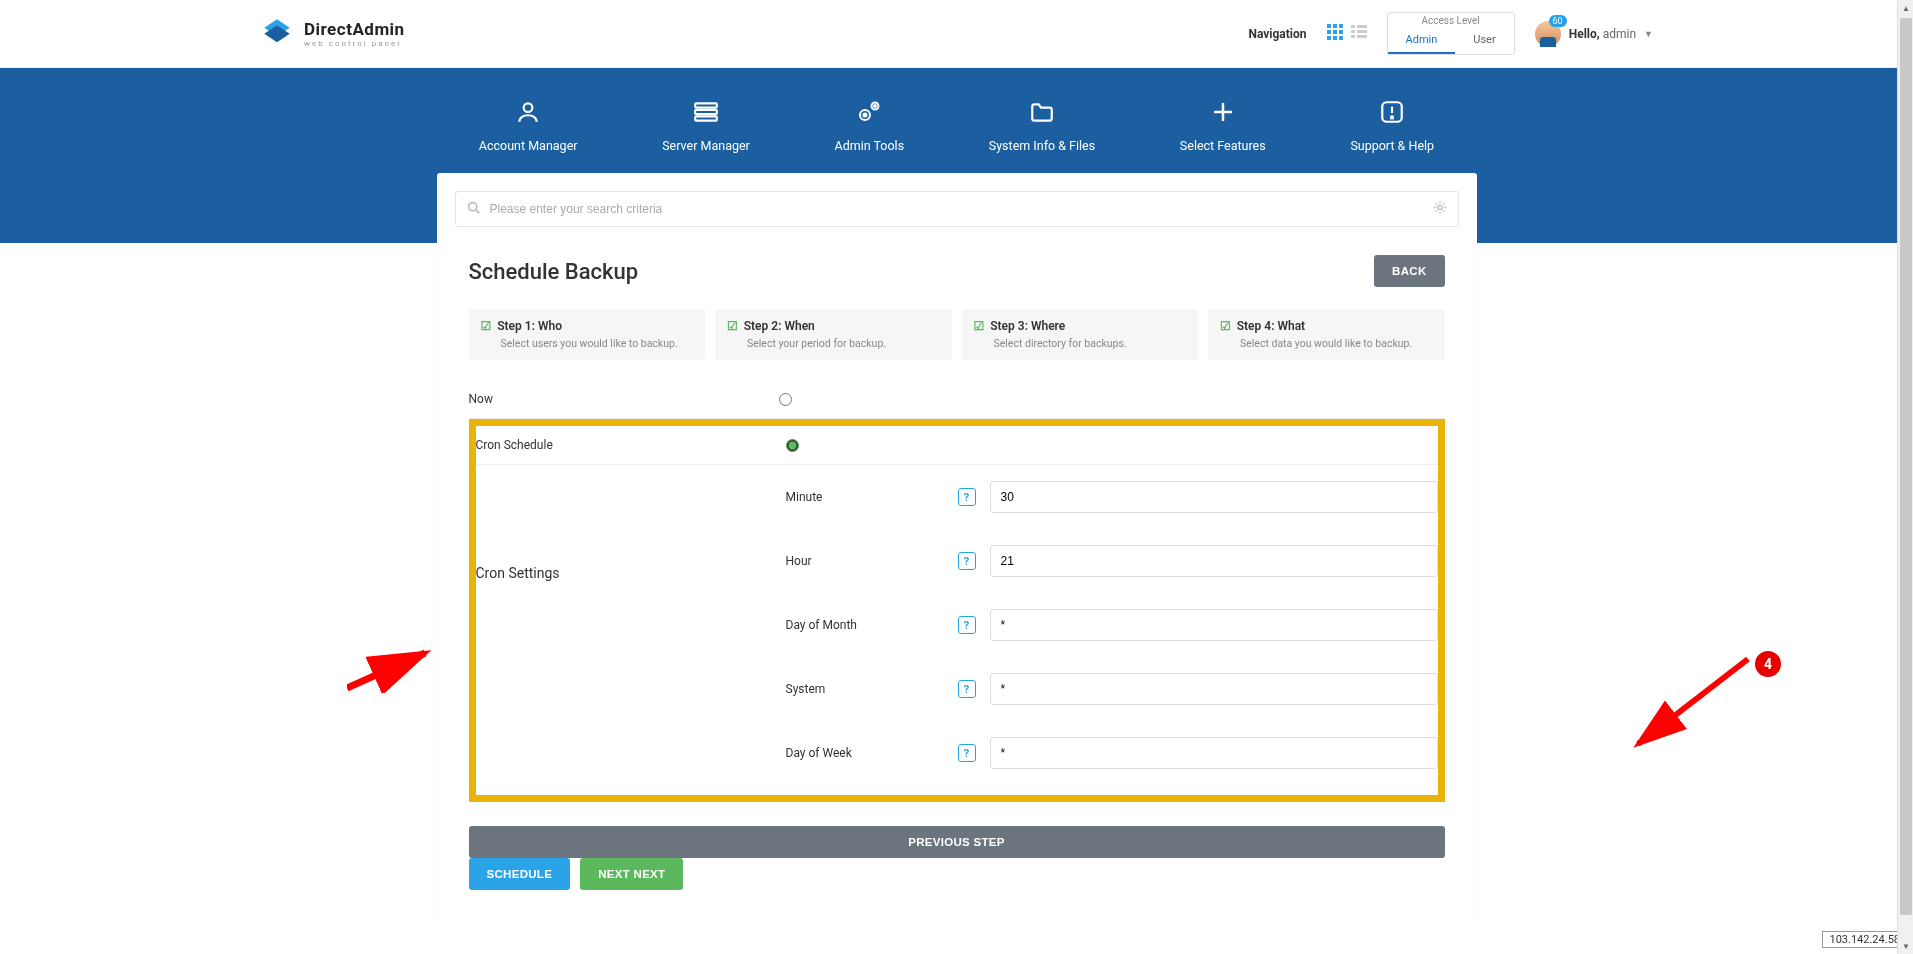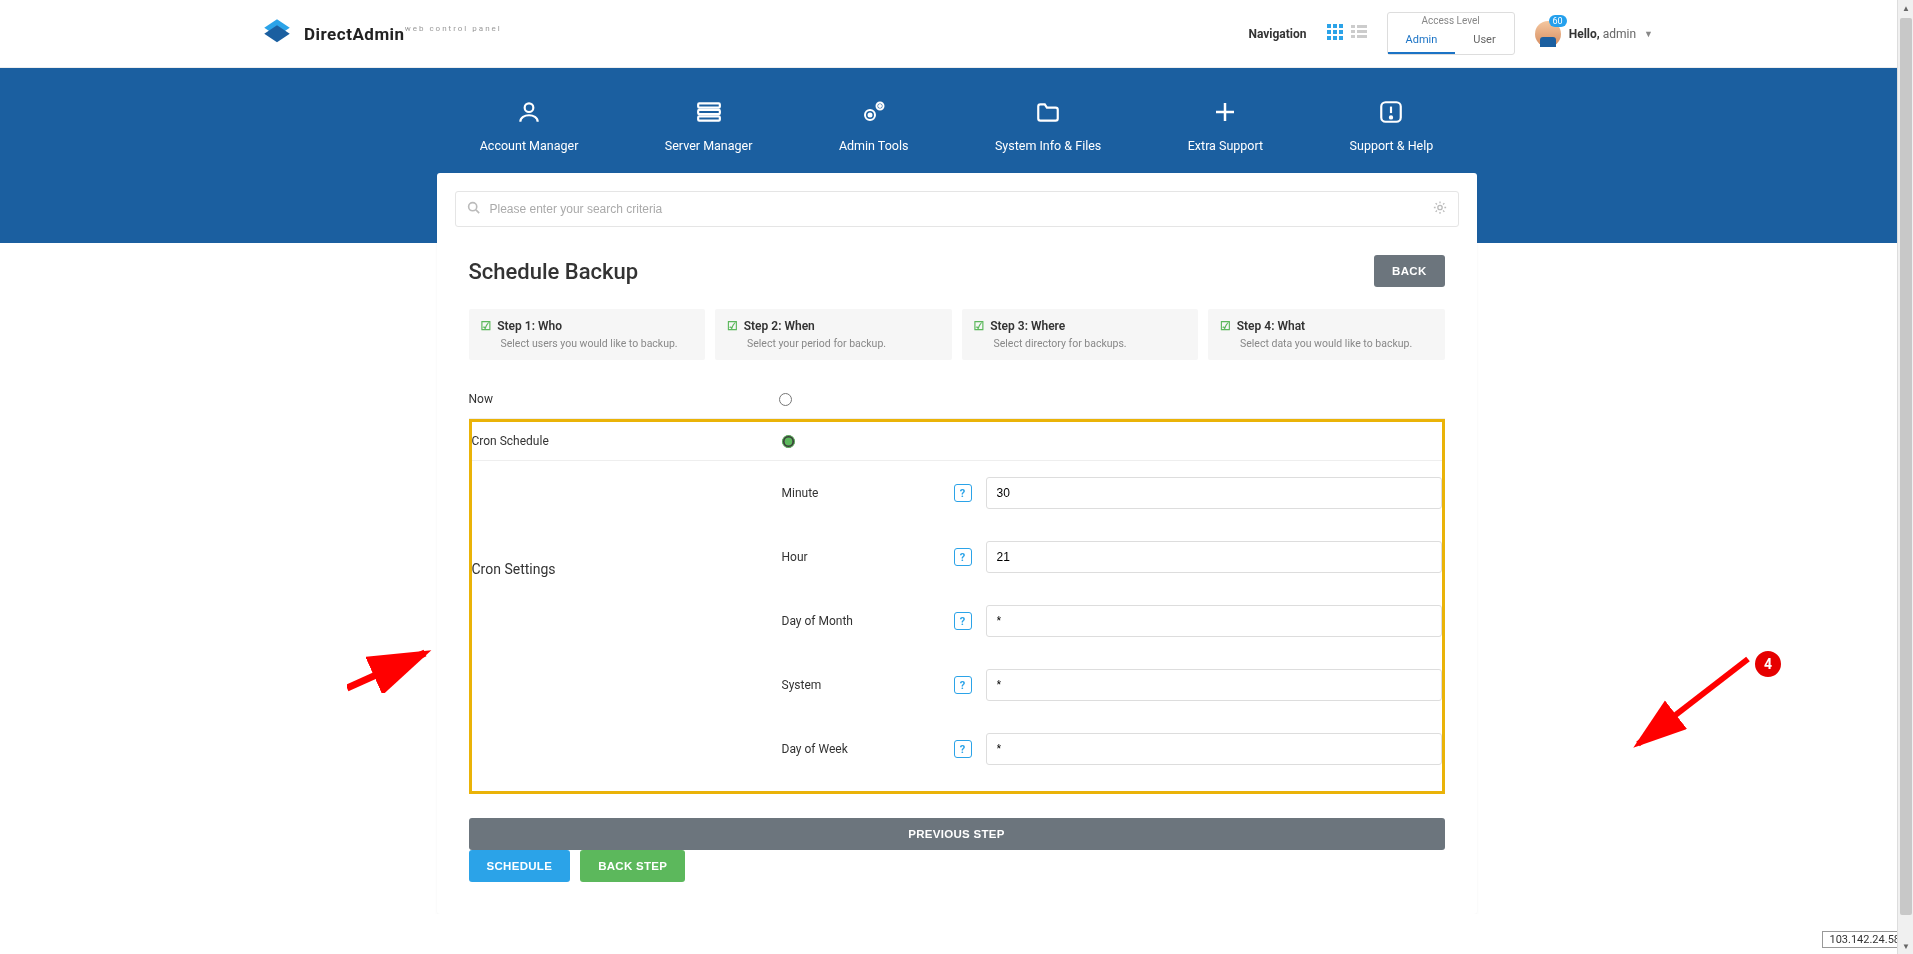--- a/index.html
+++ b/index.html
@@ -1,21 +1,21 @@
 <!DOCTYPE html>
 <html><head>
 <meta charset="utf-8">
 <style>
 * { box-sizing: border-box; margin: 0; padding: 0; }
 body { font-family: -apple-system, BlinkMacSystemFont, "Segoe UI", Roboto, Arial, sans-serif; background: #fff; color: #333; font-size: 13px; }
 .topbar { display: flex; align-items: center; padding: 12px 0; border-bottom: 1px solid #eee; position: relative; }
 .topbar-inner { width: 100%; display: flex; align-items: center; }
 .logo-area { display: flex; align-items: center; margin-left: 260px; gap: 10px; }
 .logo-icon svg { width: 34px; height: 34px; }
-.logo-text { display: flex; flex-direction: row; justify-content: flex-end; }
+.logo-text { display: flex; flex-direction: column; justify-content: flex-end; }
 .logo-title { font-weight: 700; font-size: 17px; color: #222; letter-spacing: 0.5px; }
 .logo-sub { font-size: 8px; letter-spacing: 2px; color: #999; text-transform: lowercase; }
 .nav-right { margin-left: auto; display: flex; align-items: center; gap: 20px; margin-right: 260px; }
 .nav-label { font-weight: 700; font-size: 12px; }
 .nav-icons { display: flex; gap: 8px; }
 .grid-icon { display: inline-block; }
 .access-level { border: 1px solid #ddd; border-radius: 3px; position: relative; display: flex; padding-top: 14px; }
 .access-level-label { position: absolute; top: 2px; left: 50%; transform: translateX(-50%); font-size: 10px; color: #888; }
 .access-tab { padding: 6px 18px; font-size: 11px; color: #666; cursor: pointer; }
 .access-tab.active { color: #1b73c5; border-bottom: 2px solid #1b73c5; }
@@ -45,21 +45,21 @@
 .btn-green { background: #5cb85c; color: #fff; }
 .steps { display: flex; gap: 10px; padding: 0 14px 20px; }
 .step { flex: 1; background: #f6f6f6; border-radius: 2px; padding: 10px 12px; }
 .step-title { display: flex; align-items: center; gap: 6px; font-size: 12px; font-weight: 600; color: #333; margin-bottom: 4px; }
 .step-desc { font-size: 10.5px; color: #888; margin-left: 20px; }
 .check-icon { color: #5cb85c; }
 .form-area { padding: 0 14px; }
 .form-row { display: flex; align-items: center; border-bottom: 1px solid #eee; padding: 12px 0; font-size: 12px; }
 .form-row .label { width: 310px; color: #333; }
 .radio { width: 13px; height: 13px; }
-.highlight-box { border: 3px solid #eab308; padding-bottom: 10px; }
+.highlight-box { border: 7px solid #eab308; padding-bottom: 10px; }
 .cron-settings { display: flex; }
 .cron-label { width: 310px; padding-top: 100px; font-size: 14px; }
 .cron-fields { flex: 1; }
 .cron-field-row { display: flex; align-items: center; padding: 16px 0; gap: 14px; }
 .cron-field-label { width: 158px; font-size: 12px; color: #333; }
 .help-icon { width: 18px; height: 18px; border: 1.5px solid #2ba3e8; border-radius: 3px; display: inline-flex; align-items: center; justify-content: center; color: #2ba3e8; font-size: 11px; font-weight: 700; cursor: pointer; }
 .cron-input { flex: 1; border: 1px solid #ddd; border-radius: 3px; padding: 8px 10px; font-size: 12px; }
 .footer-btns { display: flex; justify-content: space-between; padding: 24px 14px 14px; flex-direction: column; }
 .footer-right { display: flex; gap: 10px; }
 .annotation-badge { position: fixed; right: 130px; bottom: 275px; width: 30px; height: 30px; background: #e60000; color: #fff; border-radius: 50%; border: 2px solid #fff; display: flex; align-items: center; justify-content: center; font-weight: 700; font-size: 14px; z-index: 50; }
@@ -178,21 +178,21 @@
           </span>
       <span class="label">System Info &amp; Files</span>
     </div>
     <div class="blue-item">
       <span class="icon">
             <svg width="24" height="24" viewBox="0 0 24 24" stroke="#fff" stroke-width="2.5">
               <line x1="12" y1="3" x2="12" y2="21"></line>
               <line x1="3" y1="12" x2="21" y2="12"></line>
             </svg>
           </span>
-      <span class="label">Extra Support</span>
+      <span class="label">Select Features</span>
     </div>
     <div class="blue-item">
       <span class="icon">
             <svg width="26" height="26" viewBox="0 0 24 24" fill="none" stroke="#fff" stroke-width="2">
               <rect x="3" y="3" width="18" height="18" rx="4"></rect>
               <line x1="12" y1="7" x2="12" y2="13"></line>
               <circle cx="12" cy="17" r="1" fill="#fff"></circle>
             </svg>
           </span>
       <span class="label">Support &amp; Help</span>
@@ -301,21 +301,21 @@
           </div>
         </div>
       </div>
     </div>
   </div>
 
   <div class="footer-btns">
     <button class="btn btn-gray">PREVIOUS STEP</button>
     <div class="footer-right">
       <button class="btn btn-blue">SCHEDULE</button>
-      <button class="btn btn-green">BACK STEP</button>
+      <button class="btn btn-green">NEXT NEXT</button>
     </div>
   </div>
 
 </div>
 
 </div>
 
 <div class="annotation-badge">4</div>
 <svg class="annotation-arrow4" width="130" height="100" viewBox="0 0 130 100">
     <defs>

